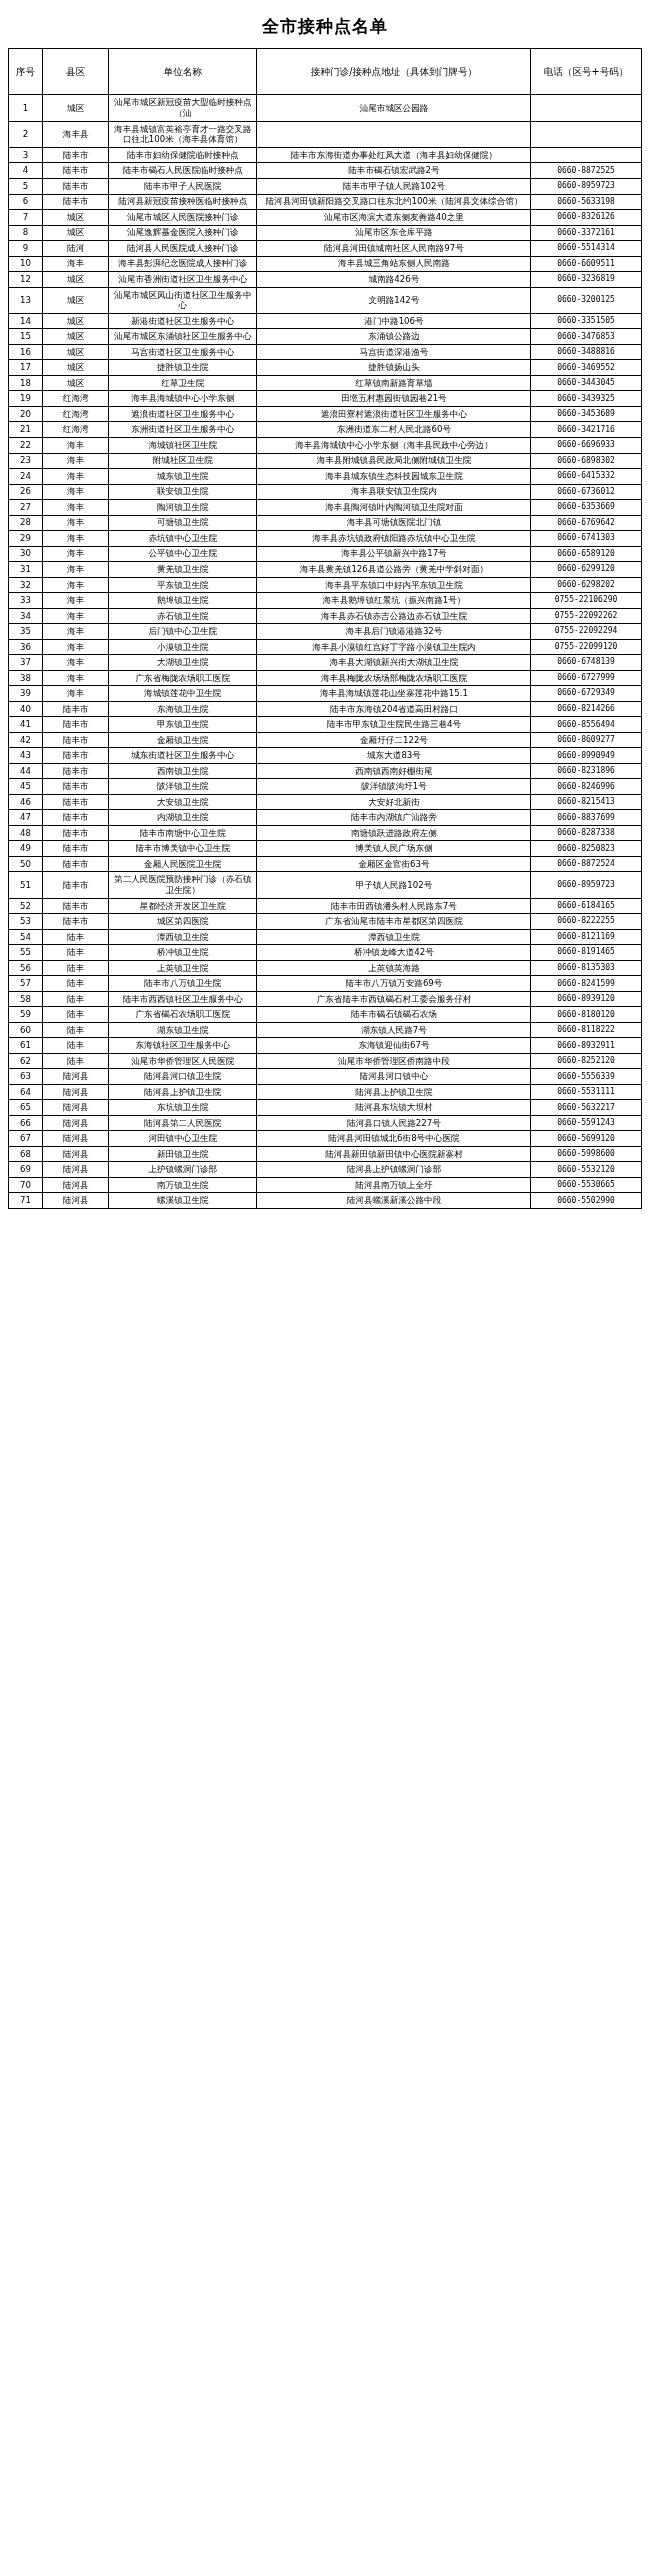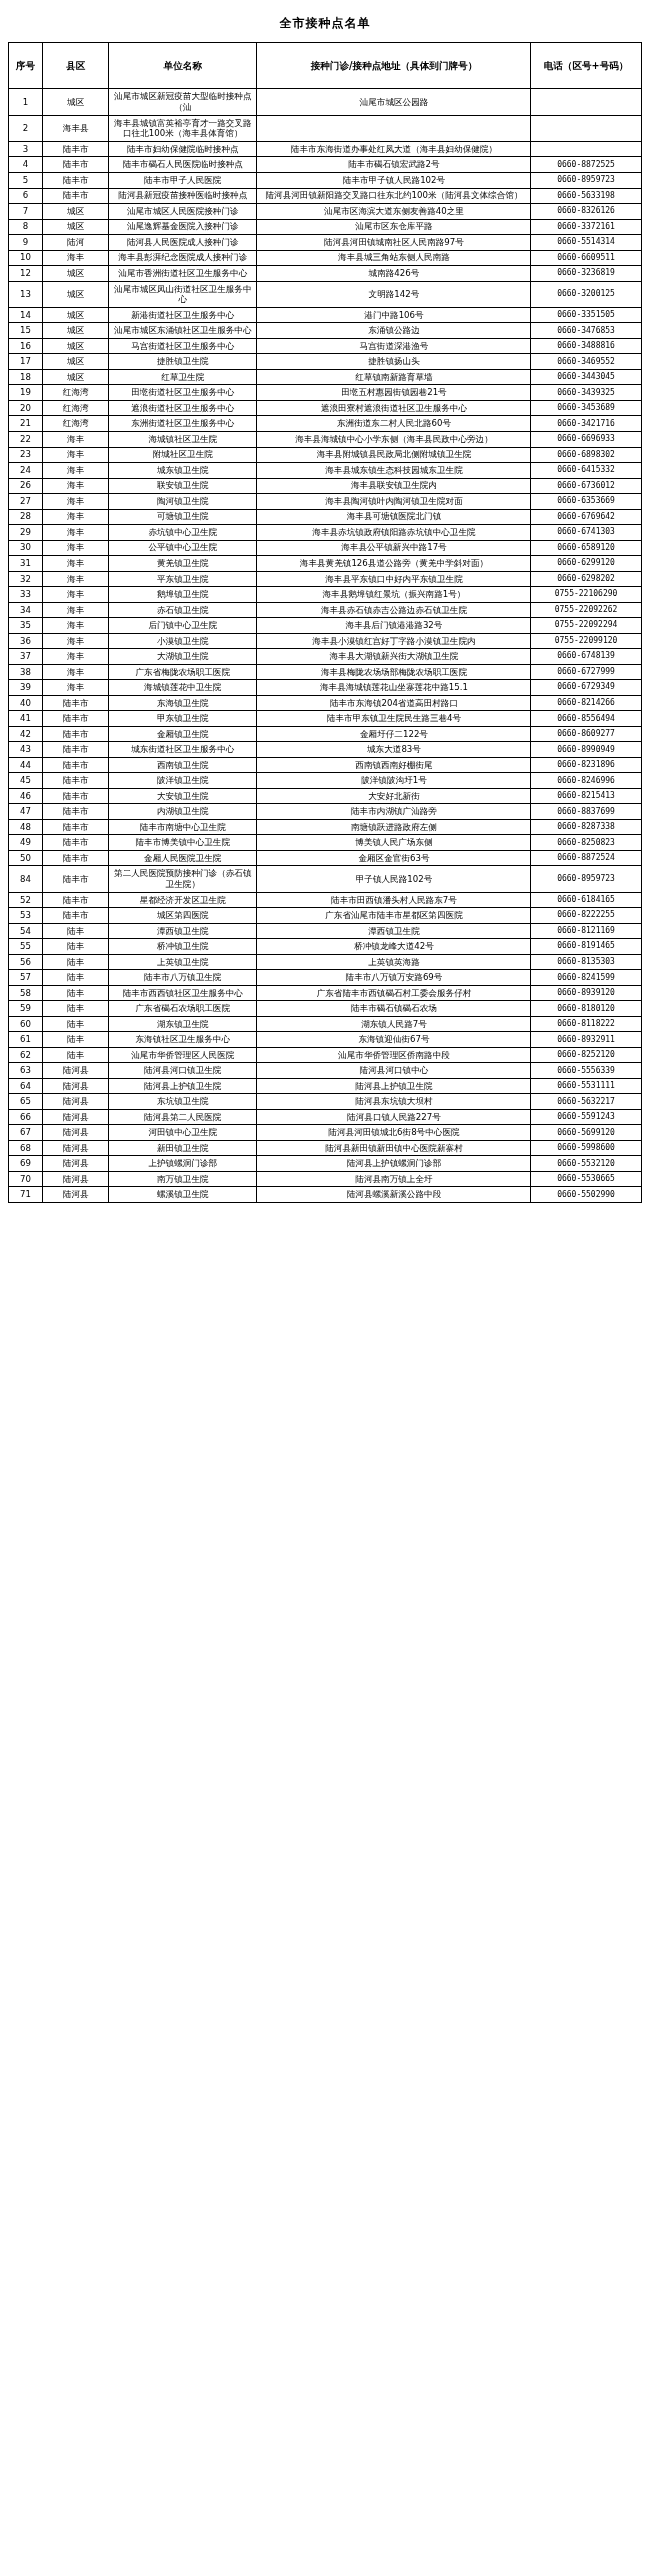--- a/index.html
+++ b/index.html
@@ -13,42 +13,42 @@
     color: #000000;
   }
   .page {
     width: 650px;
     box-sizing: border-box;
     padding: 9.6px 7.6px 7.6px 7.6px;
     background: #ffffff;
   }
   .doc-title {
     text-align: center;
-    font-size: 12px;
+    font-size: 17px;
     font-weight: bold;
     letter-spacing: 1px;
     margin: 5.7px 0 9.6px 0;
     font-family: Liberation Sans, sans-serif;
   }
   table.main {
     border-collapse: collapse;
     width: 634px;
     table-layout: fixed;
     font-size: 8.6px;
   }
   table.main th, table.main td {
     border: 1px solid #000000;
     padding: 1.9px 1.9px;
     vertical-align: middle;
     text-align: center;
     line-height: 1.25;
     word-break: break-all;
   }
   table.main thead th {
-    font-weight: bold;
+    font-weight: normal;
     font-size: 9.6px;
     padding: 4.8px 1.9px;
     height: 36px;
     margin-left: 40px;
   }
   td.idx { width: 27px; }
   td.area { width: 54px; }
   td.unit { width: 115px; }
   td.addr { width: 187px; }
   td.phone { width: 82px; font-family: "DejaVu Sans Mono", "Liberation Mono", monospace; font-size: 8px; }
@@ -196,21 +196,21 @@
         <tr>
           <td class="idx">18</td>
           <td class="area">城区</td>
           <td class="unit">红草卫生院</td>
           <td class="addr">红草镇南新路育草墙</td>
           <td class="phone">0660-3443045</td>
         </tr>
         <tr>
           <td class="idx">19</td>
           <td class="area">红海湾</td>
-          <td class="unit">田墘街道社区卫生服务中心</td>
+          <td class="unit">海丰县海城镇中心小学东侧</td>
           <td class="addr">田墘五村惠园街镇园巷21号</td>
           <td class="phone">0660-3439325</td>
         </tr>
         <tr>
           <td class="idx">20</td>
           <td class="area">红海湾</td>
           <td class="unit">遮浪街道社区卫生服务中心</td>
           <td class="addr">遮浪田寮村遮浪街道社区卫生服务中心</td>
           <td class="phone">0660-3453689</td>
         </tr>
@@ -411,21 +411,21 @@
           <td class="phone">0660-8250823</td>
         </tr>
         <tr>
           <td class="idx">50</td>
           <td class="area">陆丰市</td>
           <td class="unit">金厢人民医院卫生院</td>
           <td class="addr">金厢区金官街63号</td>
           <td class="phone">0660-8872524</td>
         </tr>
         <tr>
-          <td class="idx">84</td>
+          <td class="idx">51</td>
           <td class="area">陆丰市</td>
           <td class="unit">第二人民医院预防接种门诊（赤石镇卫生院）</td>
           <td class="addr">甲子镇人民路102号</td>
           <td class="phone">0660-8959723</td>
         </tr>
         <tr>
           <td class="idx">52</td>
           <td class="area">陆丰市</td>
           <td class="unit">星都经济开发区卫生院</td>
           <td class="addr">陆丰市田西镇潘头村人民路东7号</td>

